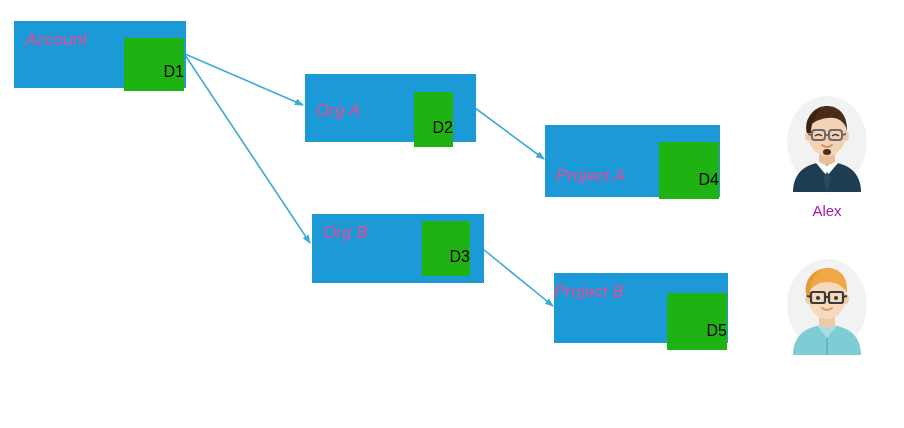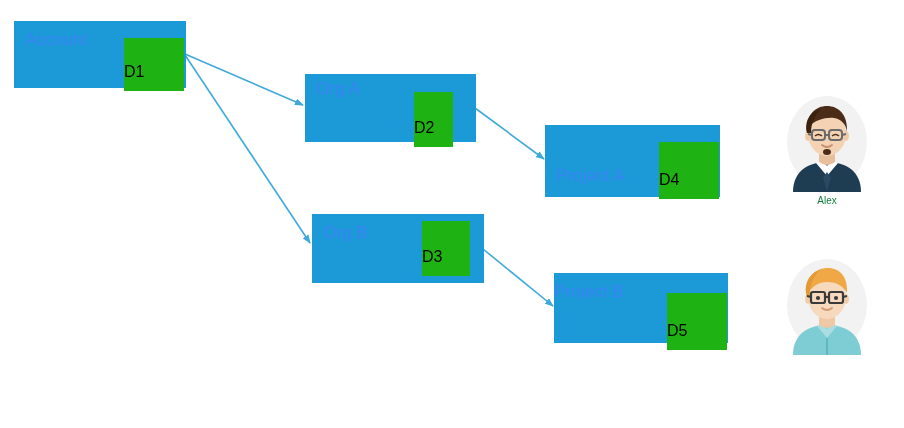--- a/index.html
+++ b/index.html
@@ -37,55 +37,56 @@
   }
   .node-body {
     position: absolute;
     left: 0;
     top: 0;
     background: #1b9ad7;
     box-sizing: border-box;
   }
   .node-label {
     position: absolute;
-    color: #3b82f6;
+    color: #ec4899;
     font-size: 17px;
     line-height: 19px;
     font-family: "Liberation Sans", sans-serif;
     white-space: nowrap;
     letter-spacing: .1px;
+    font-style: italic;
   }
   .node-tag {
     position: absolute;
     background: #1eb312;
     color: #000000;
     font-size: 16px;
     line-height: 16px;
     font-family: "Liberation Sans", sans-serif;
     box-sizing: border-box;
     z-index: 3;
   }
   .node-tag span {
     position: absolute;
     left: 0;
     right: 0;
     bottom: 11px;
-    text-align: left;
+    text-align: right;
     display: block;
   }
 
   
   #node-account      { left: 14px;  top: 21px;  }
   #node-account .node-body { width: 172px; height: 67px; }
   #node-account .node-label{ left: 11px; top: 9px; }
   #node-account .node-tag  { left: 110px; top: 17px; width: 60px; height: 53px; }
 
   #node-org-a        { left: 305px; top: 74px;  }
   #node-org-a .node-body  { width: 171px; height: 68px; }
-  #node-org-a .node-label { left: 11px; top: 5px; }
+  #node-org-a .node-label { left: 11px; top: 27px; }
   #node-org-a .node-tag   { left: 109px; top: 18px; width: 39px; height: 55px; }
 
   #node-project-a    { left: 545px; top: 125px; }
   #node-project-a .node-body  { width: 175px; height: 72px; }
   #node-project-a .node-label { left: 11px; top: 9px; margin-top: 32px; }
   #node-project-a .node-tag   { left: 114px; top: 17px; width: 60px; height: 57px; }
 
   #node-org-b        { left: 312px; top: 214px; }
   #node-org-b .node-body  { width: 172px; height: 69px; }
   #node-org-b .node-label { left: 11px; top: 9px; }
@@ -106,23 +107,24 @@
   #person-alex { left: 772px; top: 92px; }
   #person-uri  { left: 772px; top: 255px; }
 
   .person-avatar {
     position: relative;
     width: 100px;
     height: 100px;
     margin: 0 auto;
   }
   .person-name {
-    font-size: 10px;
+    margin-top: 10px;
+    font-size: 15px;
     line-height: 18px;
-    color: #15803d;
+    color: #a21caf;
     font-family: "Liberation Sans", sans-serif;
   }
   .person-avatar svg { display: block; width: 100px; height: 100px; }
 </style>
 </head>
 <body>
 
 <div id="canvas">
 
   <svg id="connectors" viewBox="0 0 904 428" width="904" height="428" xmlns="http://www.w3.org/2000/svg">

